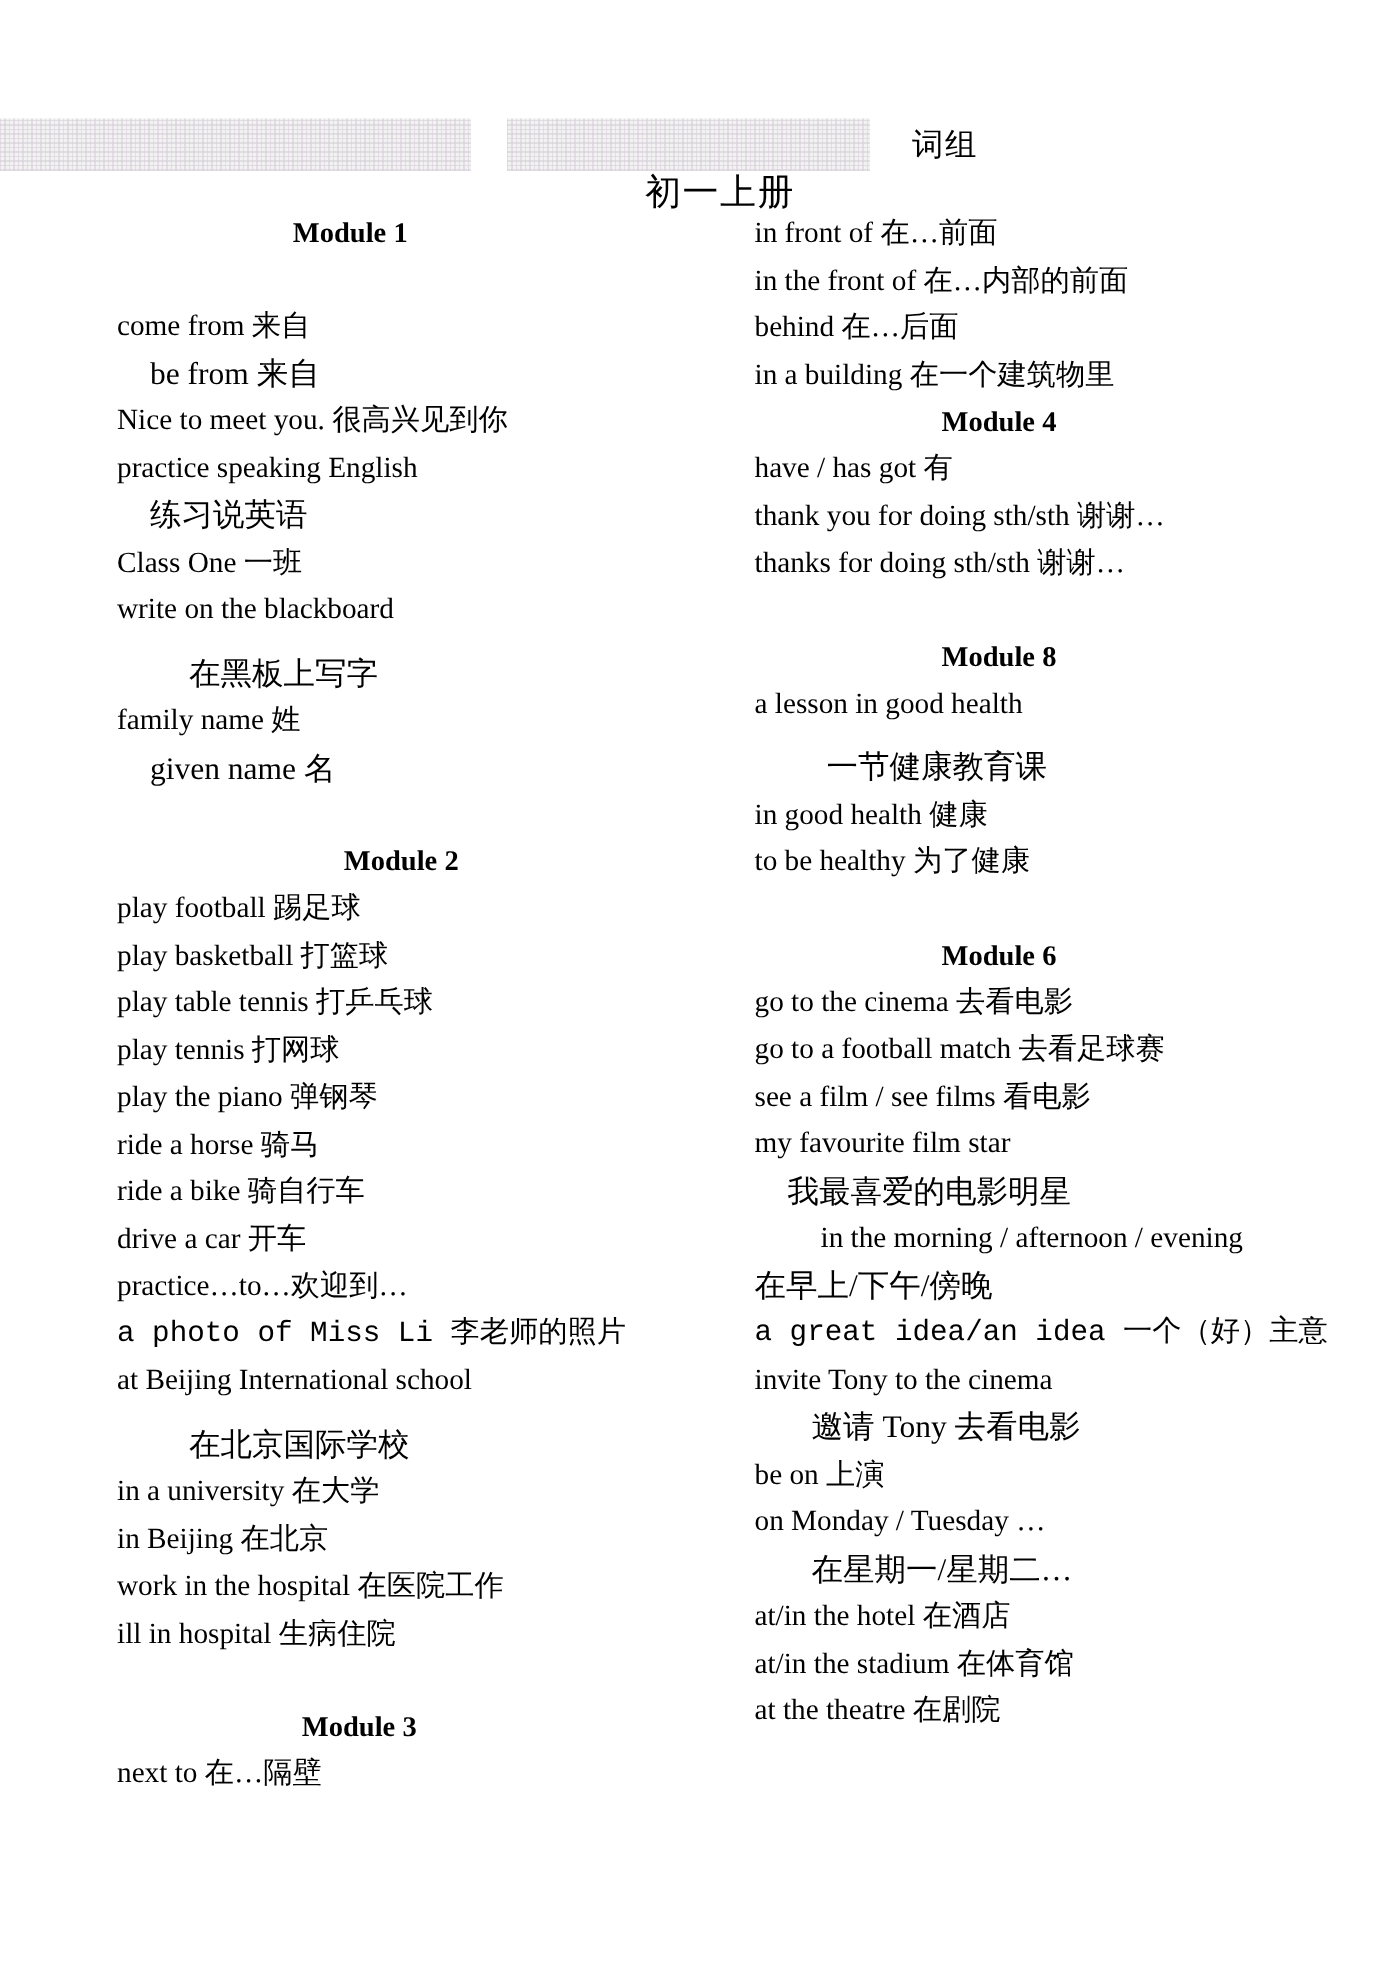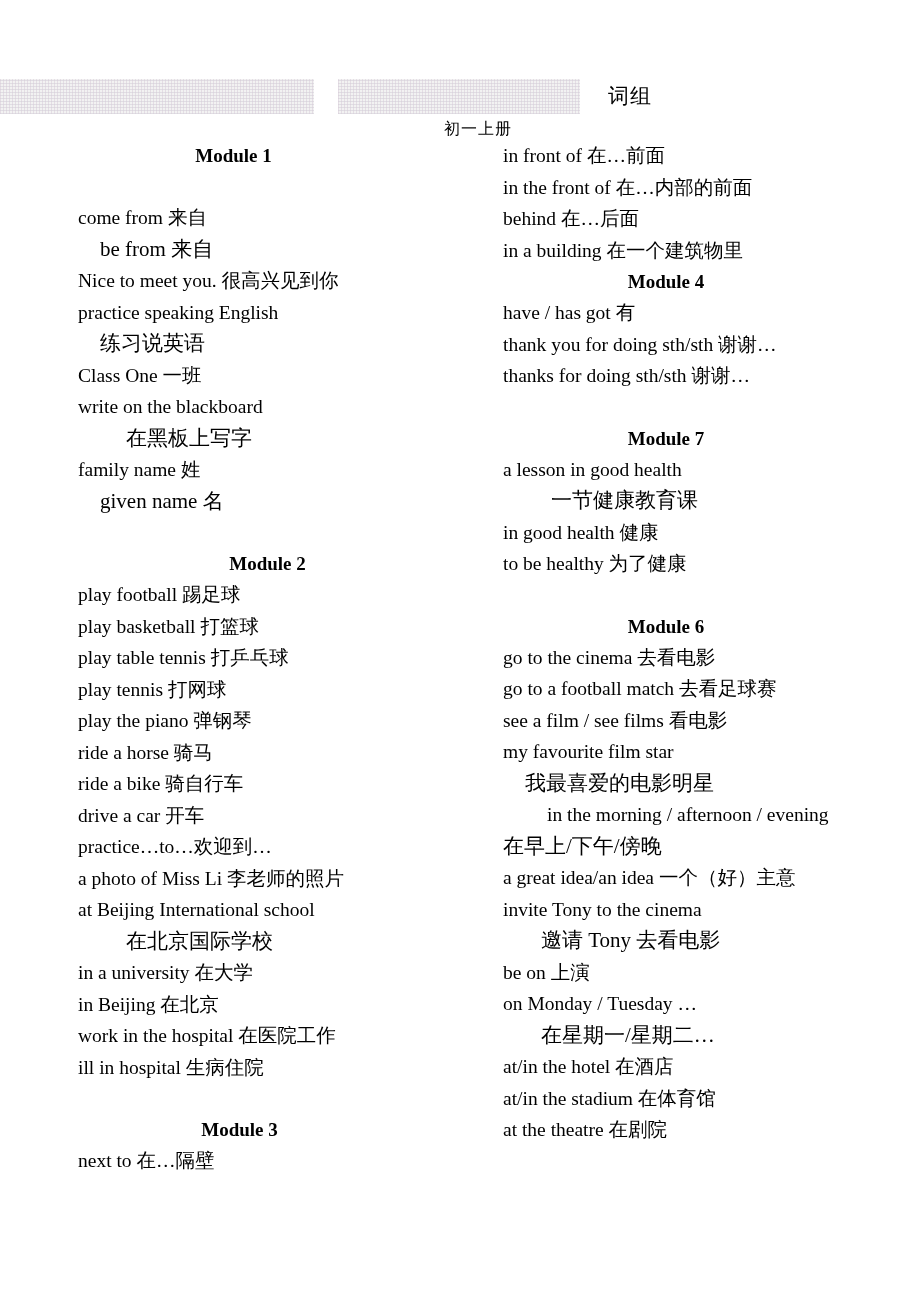--- a/index.html
+++ b/index.html
@@ -38,23 +38,23 @@
     position: absolute;
     left: 608px;
     top: 79px;
     font-size: 21px;
     line-height: 34px;
     letter-spacing: 1px;
     white-space: nowrap;
   }
   .doc-subtitle {
     position: absolute;
-    left: 444px;
+    left: 430px;
     top: 114px;
-    font-size: 16px;
+    font-size: 24px;
     line-height: 30px;
     letter-spacing: 1px;
     white-space: nowrap;
   }
 
   
   .columns {
     position: absolute;
     left: 0;
     top: 140px;
@@ -80,35 +80,35 @@
   .module-head.indent-r { padding-right: 86px; }
 
   .entry {
     font-size: 19.5px;
     line-height: 31.5px;
     margin: 0;
     padding-left: 22px;
     text-indent: -22px;
     white-space: nowrap;
   }
-  .entry.wrap { white-space: normal; }
+  .entry.wrap { white-space: normal; font-family: Liberation Mono, monospace; }
   .entry.justify-last-left {
     text-align: justify;
     text-align-last: left;
     white-space: normal;
     margin-left: 44px;
   }
   .sub {
     font-size: 21px;
     line-height: 31.5px;
     margin: 0;
     white-space: nowrap;
   }
   .sub.i1 { padding-left: 22px; }
-  .sub.i2 { padding-left: 48px; }
+  .sub.i2 { padding-left: 48px; margin-top: 11px; }
   .sub.i3 { padding-left: 38px; }
 
   .gap-lg { height: 31px; }
 </style>
 </head>
 <body>
 
 <div class="header">
   <div class="redact-block" id="redact-1"></div>
   <div class="redact-block" id="redact-2"></div>
@@ -178,21 +178,21 @@
     <div>
       <div class="module-head indent-r">Module 4</div>
       <p class="entry">have / has got  有</p>
       <p class="entry">thank you for doing sth/sth     谢谢…</p>
       <p class="entry">thanks for doing sth/sth      谢谢…</p>
     </div>
 
     <div class="gap-lg"></div>
 
     <div>
-      <div class="module-head indent-r">Module 7</div>
+      <div class="module-head indent-r">Module 8</div>
       <p class="entry">a lesson in good health</p>
       <p class="sub i2">一节健康教育课</p>
       <p class="entry">in good health  健康</p>
       <p class="entry">to be healthy  为了健康</p>
     </div>
 
     <div class="gap-lg"></div>
 
     <div>
       <div class="module-head indent-r">Module 6</div>

